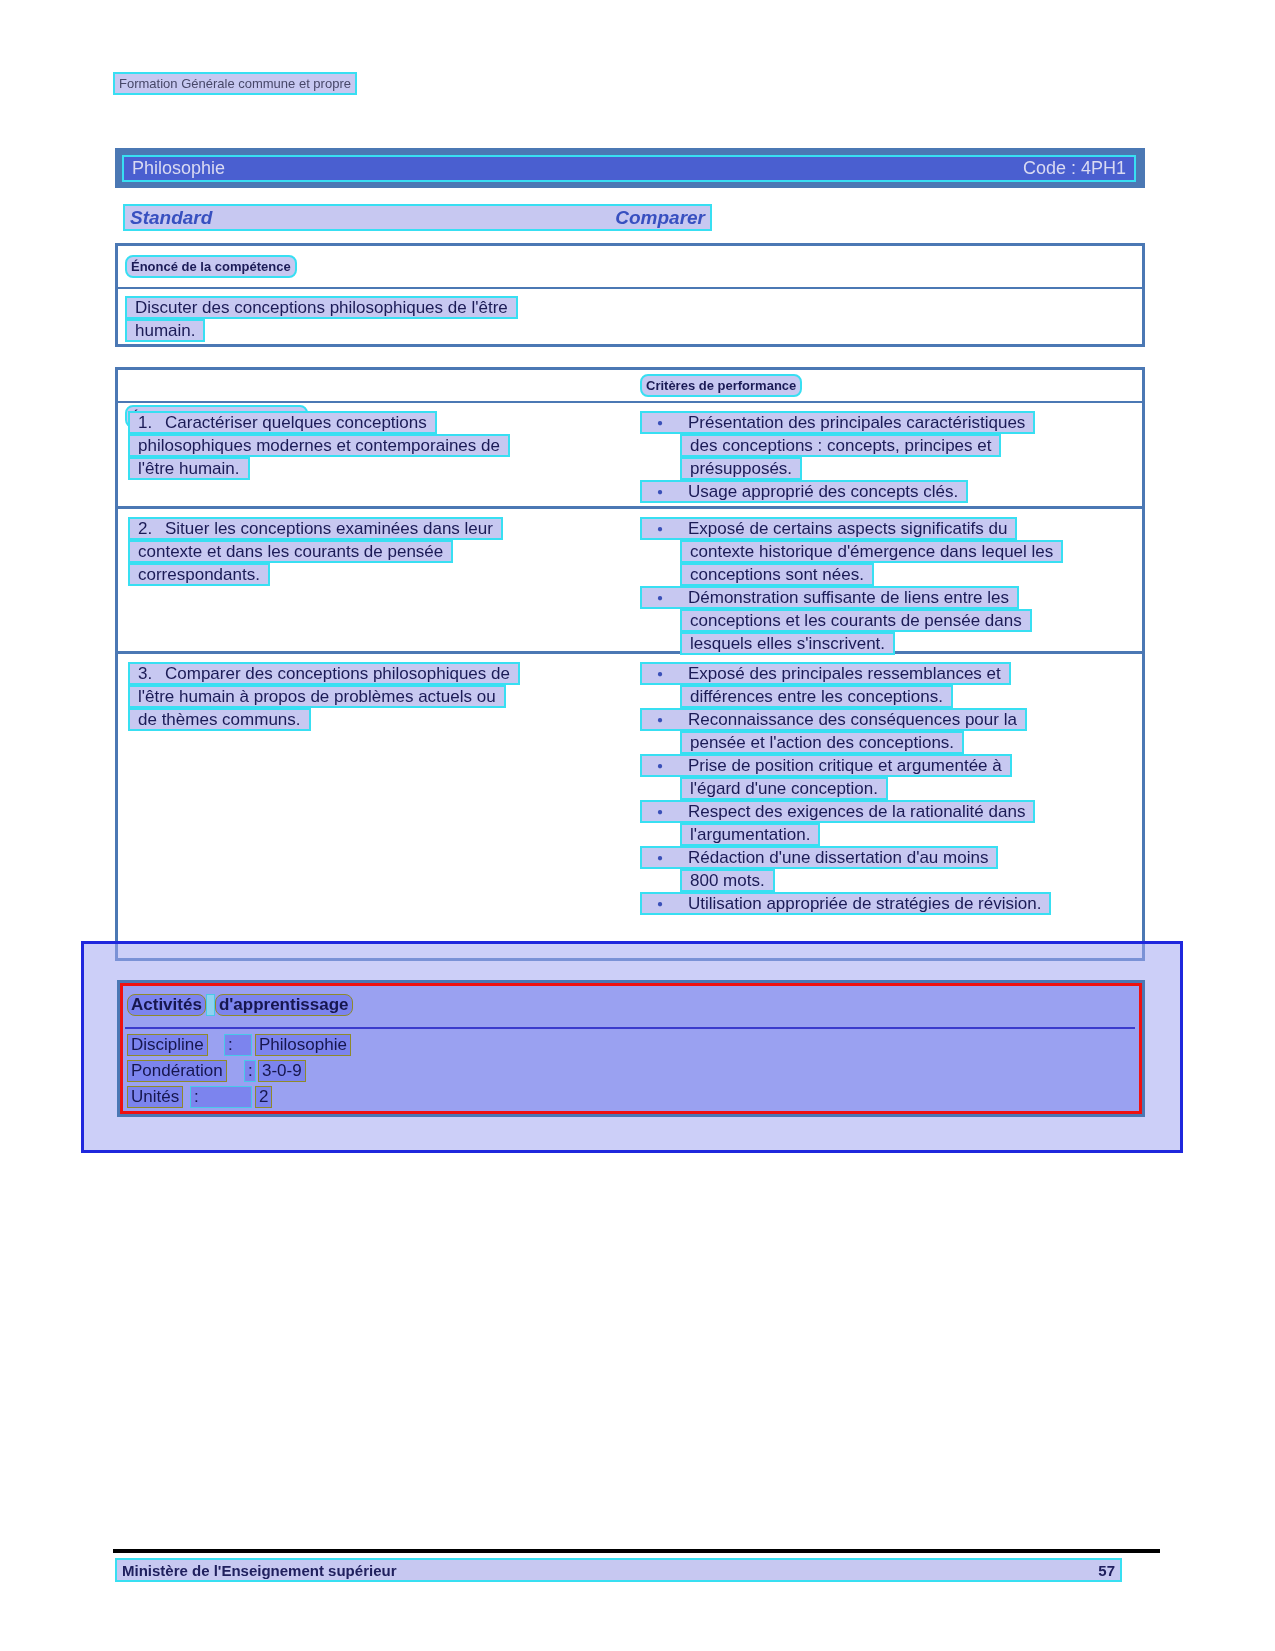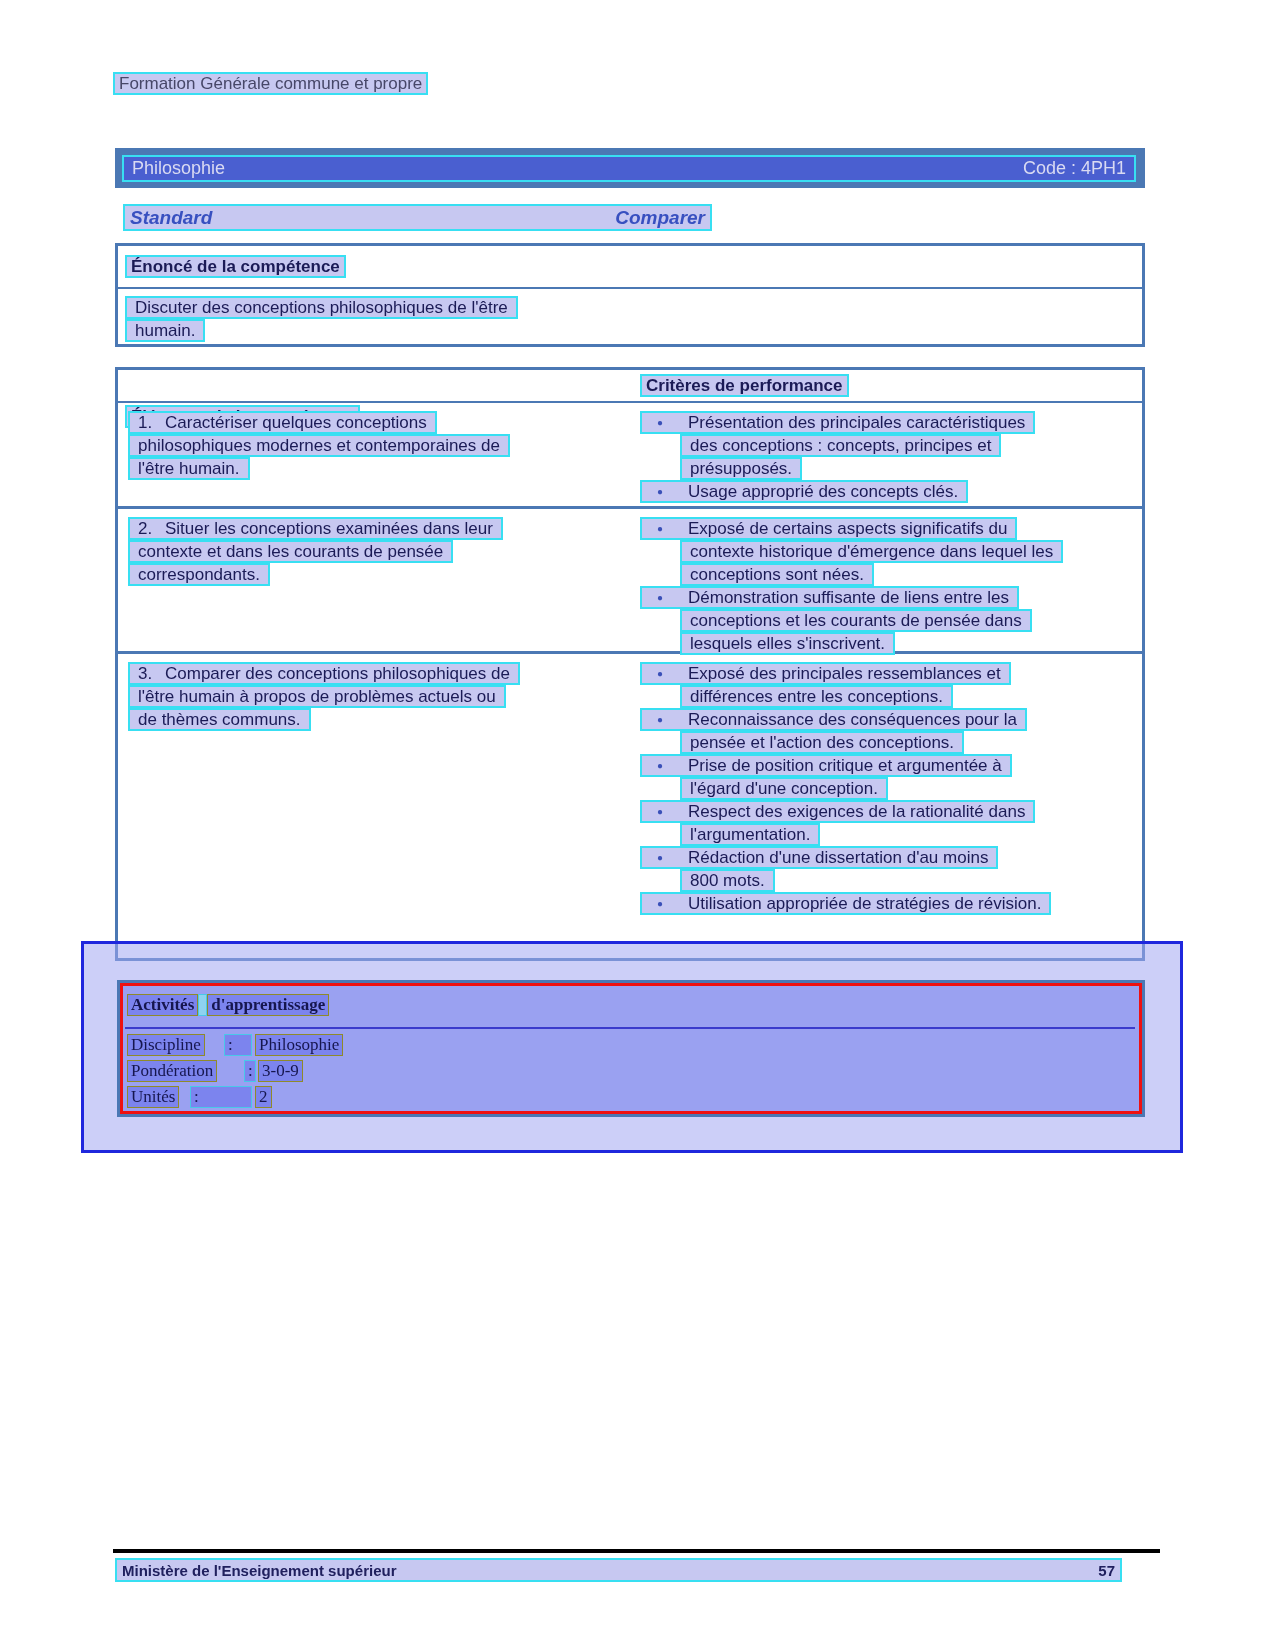--- a/index.html
+++ b/index.html
@@ -8,22 +8,22 @@
     --overlayFill:#a2a7f3; --overlayBorder:#1f27dd; --activitesFill:#9aa1f1;
     --wordChipFill:#7c84ee; --wordChipBorder:#8f8a2a; --spaceChipFill:#8ed2f0;
     --spaceChipBorder:#49c8e8; --redBorder:#ee1111; --bullet:#3a50b8; --footerLine:#000000;
   }
   *{box-sizing:border-box;}
   html,body{margin:0;padding:0;}
   body{background:#ffffff;font-family:"Liberation Sans",sans-serif;}
   .page{position:relative;width:1275px;height:1651px;background:#fff;overflow:hidden;}
 
   .chip{display:inline-block;background:var(--chipFill);border:2px solid var(--chipBorder);
-        padding:0 4px;font-size:17px;line-height:19px;color:var(--ink);white-space:nowrap;}
-  .bold{font-weight:bold;}
+        padding:0 4px;font-size:13px;line-height:19px;color:var(--ink);white-space:nowrap;}
+  .bold{font-weight:bold;border-radius:8px;}
 
   .top-label{position:absolute;left:113px;top:72px;color:#474768;}
 
   .header-bar{position:absolute;left:115px;top:148px;width:1030px;height:40px;background:var(--steel);}
   .header-inner{position:absolute;left:7px;right:9px;top:7px;height:27px;background:var(--royal);
       border:2px solid var(--chipBorder);display:flex;justify-content:space-between;align-items:center;
       padding:0 8px;font-size:18px;color:var(--headerInk);}
 
   .subheader{position:absolute;left:123px;top:204px;width:589px;height:27px;
       background:var(--chipFill);border:2px solid var(--chipBorder);display:flex;
@@ -57,21 +57,21 @@
   .overlay{position:absolute;left:81px;top:941px;width:1102px;height:212px;
       border:3px solid var(--overlayBorder);background:var(--overlayFill);opacity:1;
       background:rgba(162,167,243,0.55);pointer-events:none;z-index:5;}
 
   .activites{position:absolute;left:117px;top:980px;width:1028px;height:137px;
       background:var(--steel);padding:3px;z-index:6;}
   .activites-red{width:100%;height:100%;border:3px solid var(--redBorder);
       background:var(--activitesFill);position:relative;}
   .act-title-row{position:absolute;left:4px;top:8px;}
   .word-chip{display:inline-block;background:var(--wordChipFill);border:1px solid var(--wordChipBorder);
-      padding:0 3px;font-size:17px;line-height:20px;color:#16164e;white-space:nowrap;vertical-align:top;font-family:Liberation Serif, serif;}
+      padding:0 3px;font-size:17px;line-height:20px;color:#16164e;white-space:nowrap;vertical-align:top;}
   .space-chip{display:inline-block;width:9px;height:22px;background:var(--spaceChipFill);
       border:1px solid var(--spaceChipBorder);vertical-align:top;}
   .act-divider{position:absolute;left:2px;right:4px;top:41px;border-top:2px solid #3b3bcc;}
   .act-rows{position:absolute;left:4px;top:48px;right:4px;}
   .act-row{position:relative;height:26px;}
   .act-row .label-chip{position:absolute;left:0;top:0;}
   .act-row .colon-chip{position:absolute;top:0;border-color:var(--spaceChipBorder);}
   .act-row .value-chip{position:absolute;top:0;}
   .act-row:nth-child(1) .colon-chip{left:97px;width:28px;}
   .act-row:nth-child(1) .value-chip{left:128px;}

